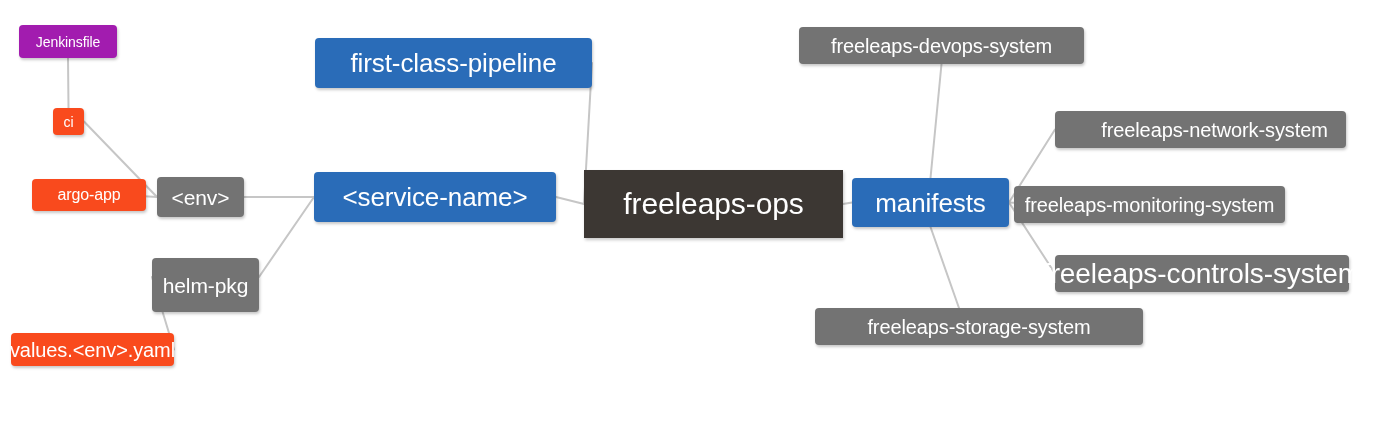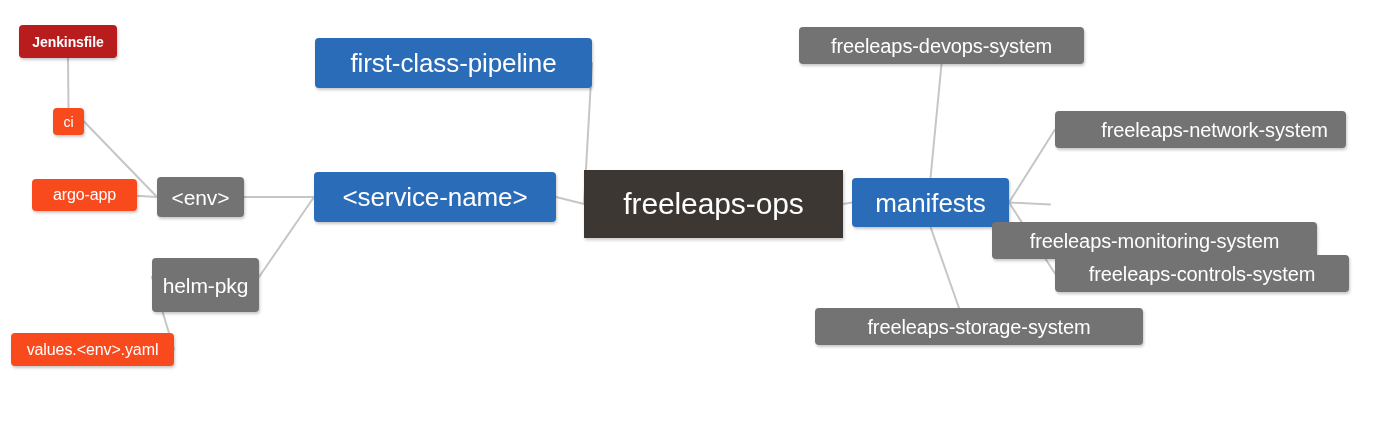--- a/index.html
+++ b/index.html
@@ -38,21 +38,21 @@
     line-height: 1;
     box-shadow: 1px 2px 3px rgba(0,0,0,0.22);
     letter-spacing: -0.1px;
   }
   .node.root {
     background: #3c3733;
     border-radius: 0;
   }
   .node.blue     { background: #2a6cb8; }
   .node.green    { background: #737373; }
-  .node.orange   { background: #b91c1c; font-weight: bold; }
+  .node.orange   { background: #a21caf; }
   .node.red      { background: #f94a1d; }
 </style>
 </head>
 <body>
 
 <div id="canvas">
   <svg id="edges" width="1390" height="421" viewBox="0 0 1390 421">
       <line x1="584" y1="204" x2="556" y2="197" stroke="#c6c6c6" stroke-width="2" stroke-linecap="round"></line>
       <line x1="584" y1="204" x2="592" y2="63" stroke="#c6c6c6" stroke-width="2" stroke-linecap="round"></line>
       <line x1="843" y1="204" x2="852" y2="202.5" stroke="#c6c6c6" stroke-width="2" stroke-linecap="round"></line>
@@ -86,35 +86,35 @@
       </div>
       <div class="node green" style="left: 152px; top: 258px; width: 107px; height: 54px; font-size: 21px;">
         <span>helm-pkg</span>
       </div>
       <div class="node red" style="left: 53px; top: 108px; width: 31px; height: 27px; font-size: 14px;">
         <span>ci</span>
       </div>
       <div class="node orange" style="left: 19px; top: 25px; width: 98px; height: 33px; font-size: 14px;">
         <span>Jenkinsfile</span>
       </div>
-      <div class="node red" style="left: 32px; top: 179px; width: 105px; height: 32px; font-size: 16px;">
+      <div class="node red" style="left: 32px; top: 179px; width: 114px; height: 32px; font-size: 16px;">
         <span>argo-app</span>
       </div>
-      <div class="node red" style="left: 11px; top: 333px; width: 163px; height: 33px; font-size: 16px;">
+      <div class="node red" style="left: 11px; top: 333px; width: 163px; height: 33px; font-size: 20px;">
         <span>values.&lt;env&gt;.yaml</span>
       </div>
       <div class="node green" style="left: 799px; top: 27px; width: 285px; height: 37px; font-size: 20px;">
         <span>freeleaps-devops-system</span>
       </div>
       <div class="node green" style="left: 1055px; top: 111px; width: 291px; height: 37px; font-size: 20px; padding-left: 28px;">
         <span>freeleaps-network-system</span>
       </div>
-      <div class="node green" style="left: 992px; top: 186px; width: 325px; height: 37px; font-size: 20px; margin-top: 36px;">
+      <div class="node green" style="left: 1014px; top: 186px; width: 271px; height: 37px; font-size: 20px;">
         <span>freeleaps-monitoring-system</span>
       </div>
-      <div class="node green" style="left: 1055px; top: 255px; width: 294px; height: 37px; font-size: 20px;">
+      <div class="node green" style="left: 1055px; top: 255px; width: 294px; height: 37px; font-size: 28px;">
         <span>freeleaps-controls-system</span>
       </div>
       <div class="node green" style="left: 815px; top: 308px; width: 328px; height: 37px; font-size: 20px;">
         <span>freeleaps-storage-system</span>
       </div>
     </div>
 </div>
 
 </body></html>

